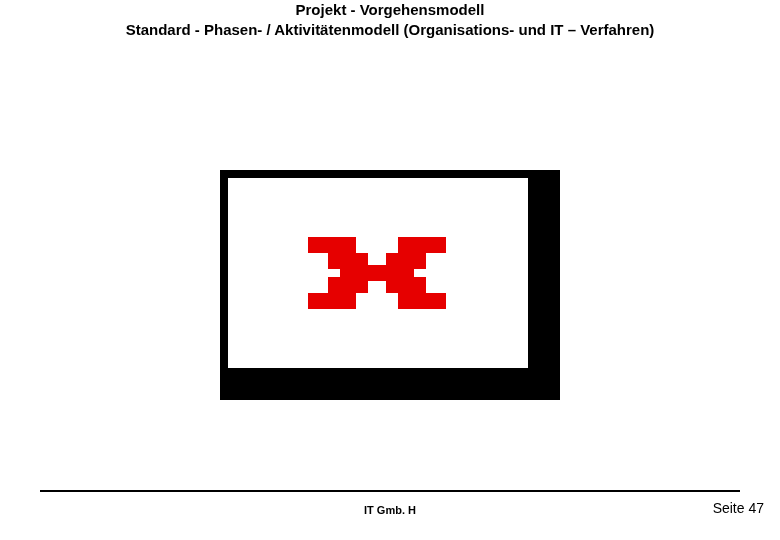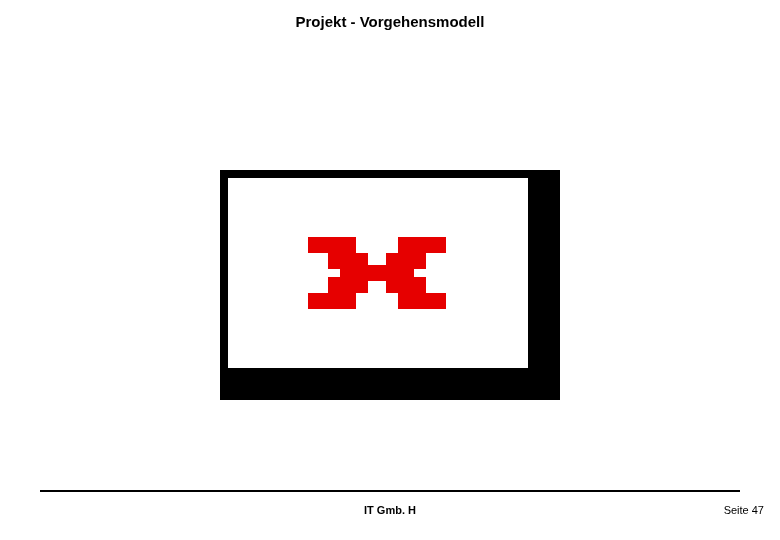--- a/index.html
+++ b/index.html
@@ -1,18 +1,18 @@
 <!DOCTYPE html>
 <html><head>
   <meta charset="utf-8">
   <style>
     * { margin: 0; padding: 0; box-sizing: border-box; }
     html, body { width: 780px; height: 540px; font-family: Arial, Helvetica, sans-serif; background: #fff; color: #000; }
     .slide { position: relative; width: 780px; height: 540px; }
-    .header { text-align: center; padding-top: 12px; font-weight: bold; font-size: 15px; line-height: 1.35; }
+    .header { text-align: center; font-weight: bold; font-size: 15px; line-height: 1.35; }
     .figure-frame {
       position: absolute;
       left: 220px; top: 170px;
       width: 340px; height: 230px;
       background: #000;
     }
     .figure-inner {
       position: absolute;
       left: 8px; top: 8px;
       width: 300px; height: 190px;
@@ -52,30 +52,31 @@
     }
     .footer-center {
       position: absolute;
       left: 0; right: 0; bottom: 24px;
       text-align: center;
       font-size: 11px; font-weight: bold;
     }
     .footer-right {
       position: absolute;
       right: 16px; bottom: 24px;
-      font-size: 11px;
+      font-size: 14px;
     }
   </style>
 </head>
 <body>
 
 <div class="slide">
 
   <div class="header">
     <div>Projekt - Vorgehensmodell</div>
+    <div>Standard - Phasen- / Aktivitätenmodell (Organisations- und IT – Verfahren)</div>
   </div>
 
   <div class="figure-frame">
     <div class="figure-inner">
       <div class="glyph">
         <div class="px b1"></div>
         <div class="px b2"></div>
         <div class="px b3"></div>
         <div class="px b4"></div>
         <div class="px b5"></div>

